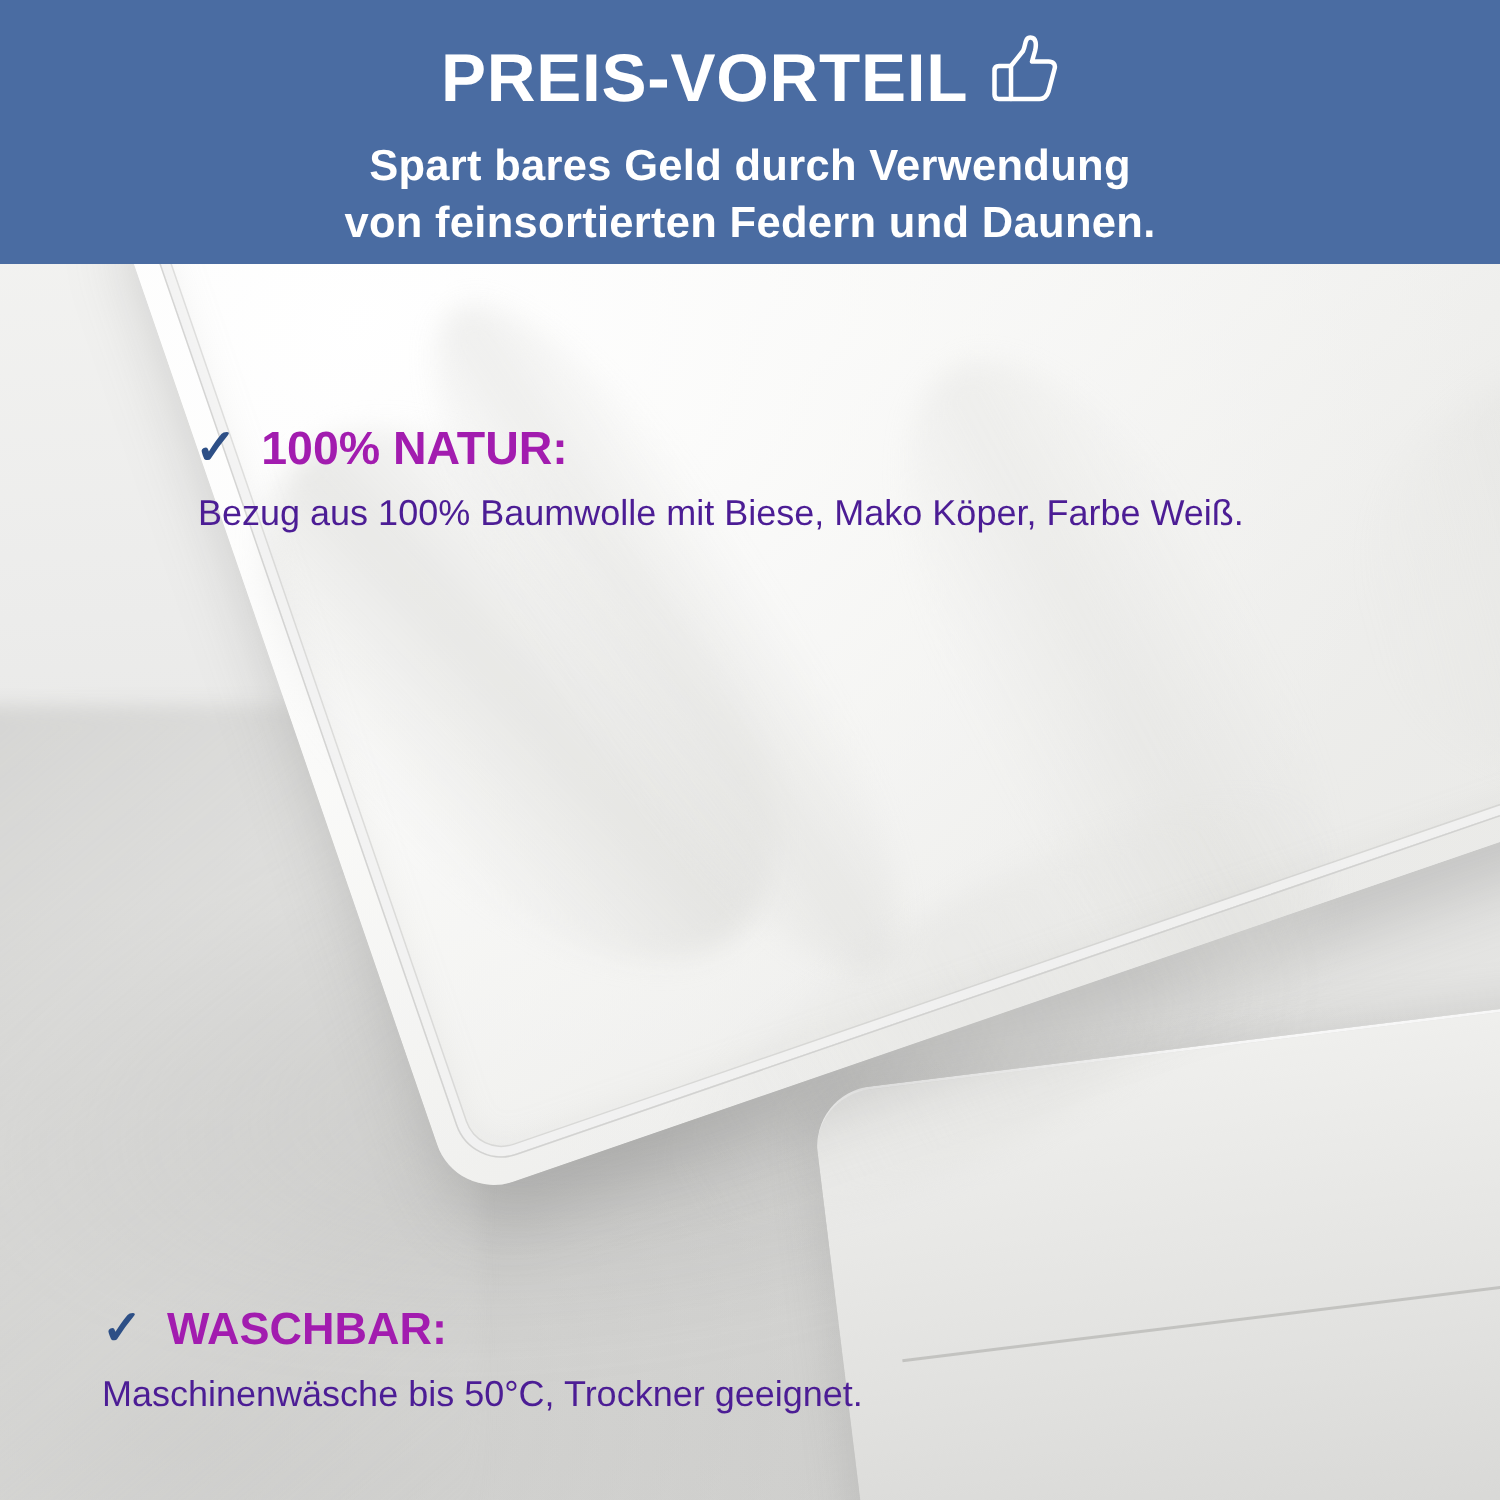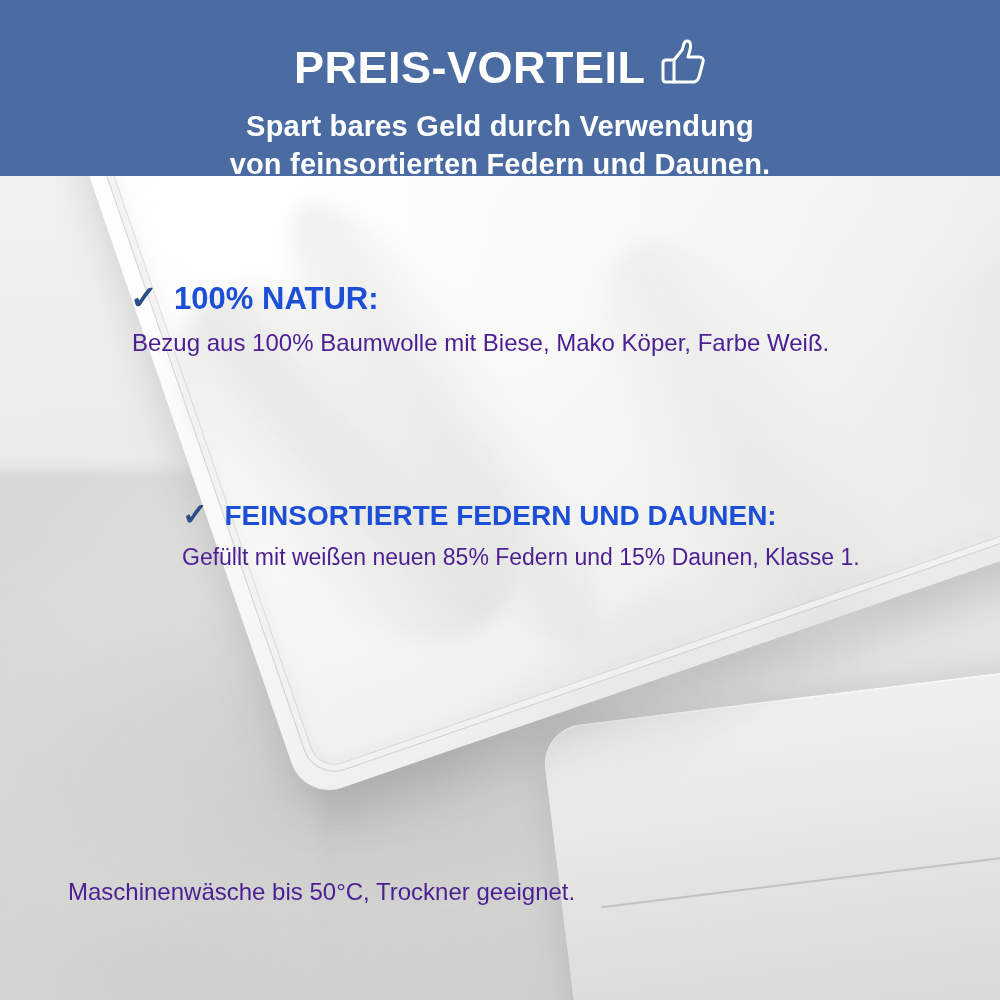--- a/index.html
+++ b/index.html
@@ -106,21 +106,21 @@
 
   
   .banner {
     position: absolute;
     left: 0; top: 0;
     width: 1000px; height: 176px;
     background: #4a6ca2;
     color: #ffffff;
     text-align: center;
     box-sizing: border-box;
-    padding-top: 38px;
+    padding-top: 22px;
   }
   .banner-title {
     font-size: 45px;
     font-weight: bold;
     letter-spacing: .5px;
     line-height: 1;
     display: inline-block;
     vertical-align: middle;
   }
   .thumb-icon {
@@ -134,21 +134,21 @@
     font-size: 29px;
     font-weight: bold;
     line-height: 1.30;
     letter-spacing: .2px;
   }
 
   
   .feature { position: absolute; color: #2b4a7d; }
   .feat-head {
     font-weight: bold;
-    color: #1d4ed8;
+    color: #a21caf;
     white-space: nowrap;
   }
   .feat-body {
     color: #4c1d95;
     white-space: nowrap;
   }
   .check {
     display: inline-block;
     font-weight: bold;
     color: #2d4f86;
@@ -206,25 +206,22 @@
   </div>
 
   <div class="feature" id="feat-natur">
     <div>
       <span class="check">✓</span>
       <span class="feat-head">100% NATUR:</span>
     </div>
     <div class="feat-body">Bezug aus 100% Baumwolle mit Biese, Mako Köper, Farbe Weiß.</div>
   </div>
 
-  <div class="feature" id="feat-federn">
+
+  <div class="feature" id="feat-waschbar">
     <div>
       <span class="check">✓</span>
-      <span class="feat-head">FEINSORTIERTE FEDERN UND DAUNEN:</span>
-    </div>
-    <div class="feat-body">Gefüllt mit weißen neuen 85% Federn und 15% Daunen, Klasse 1.</div>
-  </div>
-
-  <div class="feature" id="feat-waschbar">
+      <span class="feat-head">WASCHBAR:</span>
+    </div>
     <div class="feat-body">Maschinenwäsche bis 50°C, Trockner geeignet.</div>
   </div>
 
 </div>
 
 </body></html>

